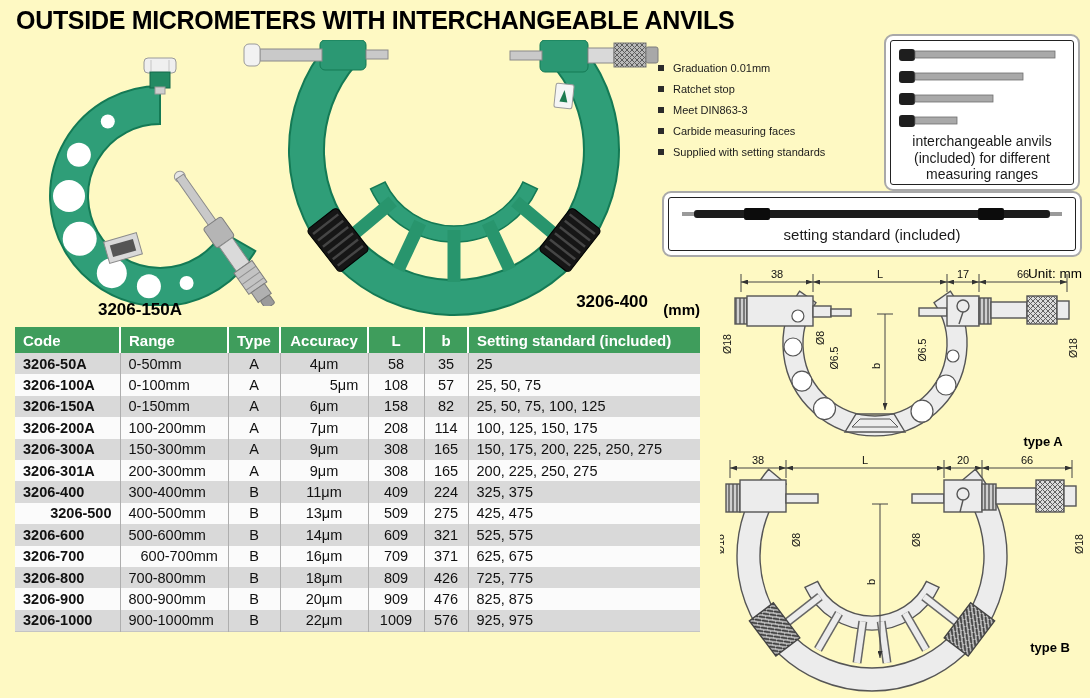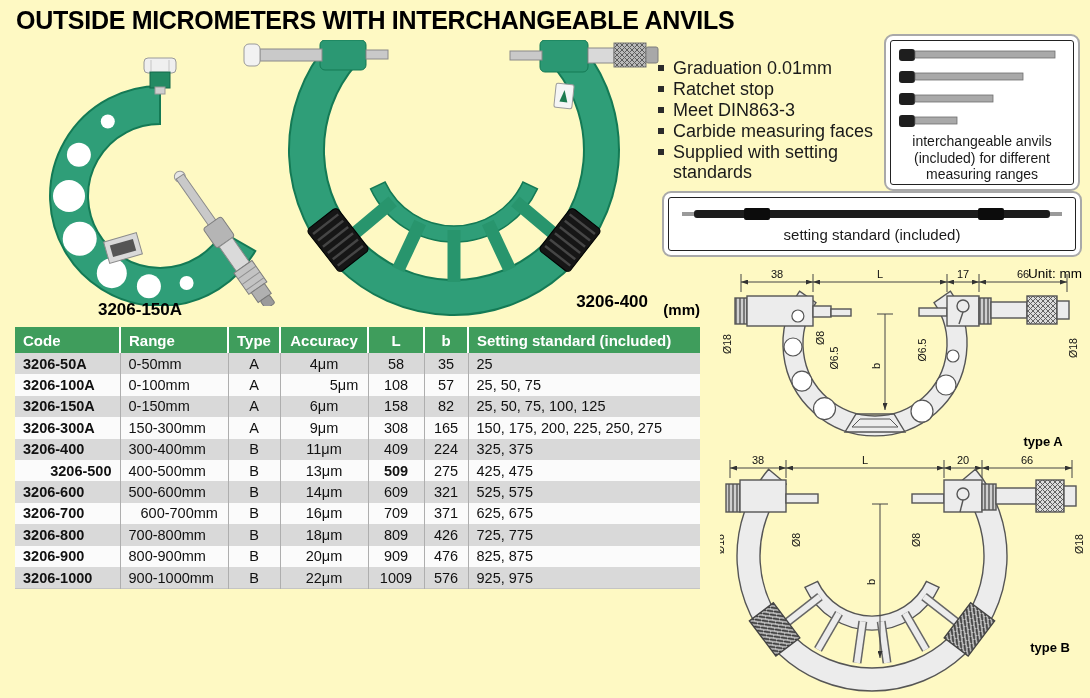--- a/index.html
+++ b/index.html
@@ -2,21 +2,21 @@
 <html><head>
 <meta charset="utf-8">
 <style>
   html,body{margin:0;padding:0;background:#fff;}
   .page{position:relative;width:1090px;height:698px;background:#fef9c3;overflow:hidden;
         font-family:"Liberation Sans","DejaVu Sans",sans-serif;color:#1a1a1a;}
   .abs{position:absolute;}
   .page-title{left:16px;top:6px;font-size:25px;font-weight:bold;letter-spacing:-0.3px;color:#000;white-space:nowrap;}
   .prod-label{font-size:17px;font-weight:bold;color:#000;}
   
-  .features{left:658px;top:58px;width:225px;list-style:none;margin:0;padding:0;font-size:18px;line-height:20px;}
+  .features{left:658px;top:58px;width:225px;list-style:none;margin:0;padding:0;font-size:11px;line-height:20px;}
   .features li{display:flex;margin-bottom:1px;}
   .features .bullet{flex:0 0 auto;width:6px;height:6px;background:#2b2b2b;margin:7px 9px 0 0;}
   
   .callout{border:2px solid #a9a9a9;border-radius:9px;background:#fff;padding:4px;box-sizing:border-box;}
   .callout .inner{border:1.5px solid #222;border-radius:3px;width:100%;height:100%;box-sizing:border-box;
                   display:flex;flex-direction:column;align-items:center;justify-content:flex-start;}
   .anvils-caption{font-size:14px;line-height:16.5px;text-align:center;width:175px;}
   .std-caption{font-size:15px;text-align:center;margin-top:1px;}
   .unit-note{font-size:13.5px;color:#000;}
   .mm-note{font-size:15px;font-weight:bold;color:#000;}
@@ -253,43 +253,61 @@
           <tr>
             <td class="code-cell" style="text-align: left;">3206-150A</td>
             <td style="text-align: left;">0-150mm</td>
             <td style="text-align: center;">A</td>
             <td style="text-align: center;">6μm</td>
             <td style="text-align: center;">158</td>
             <td style="text-align: center;">82</td>
             <td style="text-align: left;">25, 50, 75, 100, 125</td>
           </tr>
           <tr>
+            <td class="code-cell" style="text-align: left;">3206-200A</td>
+            <td style="text-align: left;">100-200mm</td>
+            <td style="text-align: center;">A</td>
+            <td style="text-align: center;">7μm</td>
+            <td style="text-align: center;">208</td>
+            <td style="text-align: center;">114</td>
+            <td style="text-align: left;">100, 125, 150, 175</td>
+          </tr>
+          <tr>
             <td class="code-cell" style="text-align: left;">3206-300A</td>
             <td style="text-align: left;">150-300mm</td>
             <td style="text-align: center;">A</td>
             <td style="text-align: center;">9μm</td>
             <td style="text-align: center;">308</td>
             <td style="text-align: center;">165</td>
             <td style="text-align: left;">150, 175, 200, 225, 250, 275</td>
           </tr>
           <tr>
+            <td class="code-cell" style="text-align: left;">3206-301A</td>
+            <td style="text-align: left;">200-300mm</td>
+            <td style="text-align: center;">A</td>
+            <td style="text-align: center;">9μm</td>
+            <td style="text-align: center;">308</td>
+            <td style="text-align: center;">165</td>
+            <td style="text-align: left;">200, 225, 250, 275</td>
+          </tr>
+          <tr>
             <td class="code-cell" style="text-align: left;">3206-400</td>
             <td style="text-align: left;">300-400mm</td>
             <td style="text-align: center;">B</td>
             <td style="text-align: center;">11μm</td>
             <td style="text-align: center;">409</td>
             <td style="text-align: center;">224</td>
             <td style="text-align: left;">325, 375</td>
           </tr>
           <tr>
             <td class="code-cell" style="text-align: right;">3206-500</td>
             <td style="text-align: left;">400-500mm</td>
             <td style="text-align: center;">B</td>
             <td style="text-align: center; margin-top: 12px;">13μm</td>
-            <td style="text-align: center; font-weight: bold;">509</td>
+            <td style="text-align: center;">509</td>
             <td style="text-align: center;">275</td>
             <td style="text-align: left;">425, 475</td>
           </tr>
           <tr>
             <td class="code-cell" style="text-align: left;">3206-600</td>
             <td style="text-align: left;">500-600mm</td>
             <td style="text-align: center;">B</td>
             <td style="text-align: center;">14μm</td>
             <td style="text-align: center;">609</td>
             <td style="text-align: center;">321</td>

